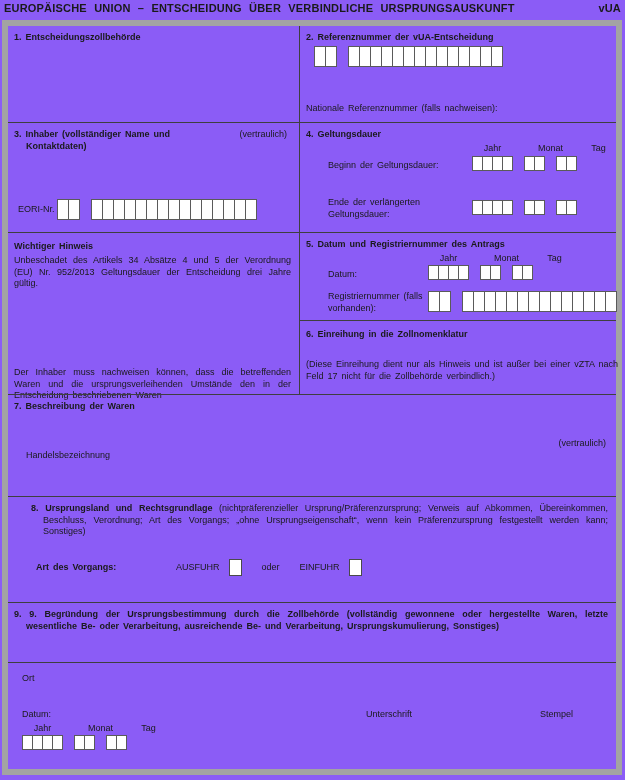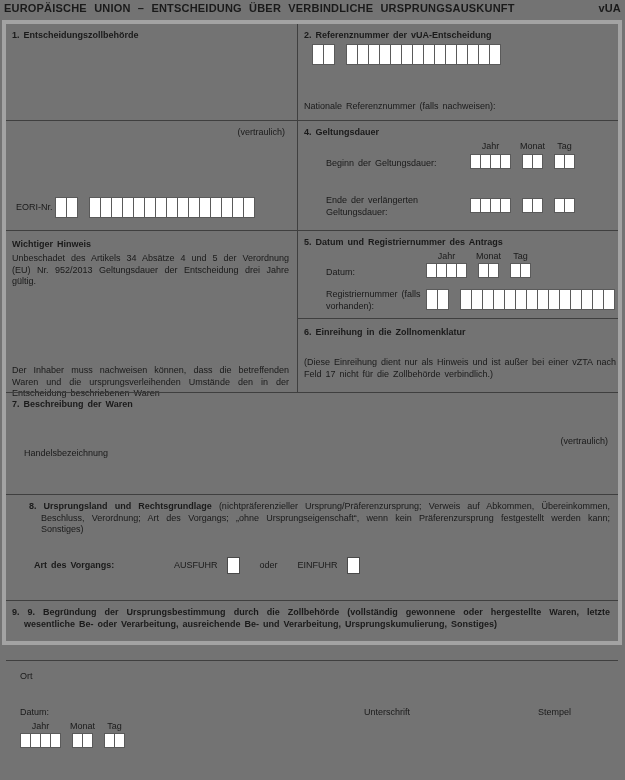--- a/index.html
+++ b/index.html
@@ -5,33 +5,33 @@
   * { box-sizing: border-box; }
   html,body { margin:0; padding:0; }
   body {
     width:625px; height:780px;
     background:#ffffff;
     font-family:"Liberation Sans", sans-serif;
     color:#1a1a1a;
     font-size:9px; line-height:11.5px;
     word-spacing:1.5px;
   }
-  #page { position:relative; width:625px; height:780px; background:#737373; overflow:hidden; }
+  #page { position:relative; width:625px; height:780px; background:#8b5cf6; overflow:hidden; }
 
   
   #title-row{
     position:absolute; left:4px; right:4px; top:3px;
     display:flex; justify-content:space-between; align-items:baseline;
     font-weight:bold; font-size:11px; letter-spacing:0.2px; word-spacing:4px;
   }
 
   
   #frame{
-    position:absolute; left:2px; top:20px; width:620px; height:625px;
-    border:4px solid #a3a3a3;
+    position:absolute; left:2px; top:20px; width:620px; height:755px;
+    border:6px solid #a3a3a3;
   }
   .cell{ position:absolute; border:0 solid #3f3f3f; }
   #cell1 { left:0;     top:0;     width:291px; height:96px; }
   #cell2 { left:291px; top:0;     right:0;     height:96px;  border-left-width:1px; }
   #cell3 { left:0;     top:96px;  width:291px; height:110px; border-top-width:1px; }
   #cell4 { left:291px; top:96px;  right:0;     height:110px; border-top-width:1px; border-left-width:1px; }
   #cellN { left:0;     top:206px; width:291px; height:162px; border-top-width:1px;padding-left:40px; }
   #cell5 { left:291px; top:206px; right:0;     height:88px;  border-top-width:1px; border-left-width:1px; }
   #cell6 { left:291px; top:294px; right:0;     height:74px;  border-top-width:1px; border-left-width:1px; }
   #cell7 { left:0;     top:368px; right:0;     height:102px; border-top-width:1px; }
@@ -48,21 +48,21 @@
   
   .boxrow{ display:flex; }
   .bgrp{ display:inline-flex; }
   .bgrp + .bgrp{ margin-left:11px; }
   .bcell{ display:inline-block; border:1px solid #5a5a5a; background:#fff; }
   .bcell + .bcell{ margin-left:-1px; }
   .big  .bcell{ width:12px; height:21px; }
   .date .bcell{ width:11px; height:15px; }
 
   
-  .dhdr{ display:flex; font-size:9px; }
+  .dhdr{ display:flex; font-size:9px;gap:16px; }
   .dhdr span{ display:inline-flex; justify-content:center; white-space:nowrap; }
   .dhdr .w4{ width:41px; }
   .dhdr .w2{ width:21px; margin-left:11px; }
 
   
   .chk{ display:inline-block; width:13px; height:17px; border:1px solid #4a4a4a; background:#fff; }
 
   .vrow{ display:flex; align-items:center; }
   .field{ position:absolute; }
 </style>
@@ -104,20 +104,21 @@
             <span class="bcell"></span>
             <span class="bcell"></span>
             <span class="bcell"></span>
             <span class="bcell"></span>
           </span>
         </div>
       <p class="abs" style="left:6px; bottom:8px;">Nationale Referenznummer (falls nachweisen):</p>
     </div>
 
     <div id="cell3" class="cell">
+      <p class="abs b hang" style="left:6px; top:6px; width:205px;">3. Inhaber (vollständiger Name und Kontaktdaten)</p>
       <span class="abs" style="right:12px; top:6px;">(vertraulich)</span>
       <div class="field" style="left:6px; top:32px; right:8px; height:40px;"></div>
       <div class="abs vrow" style="left:10px; bottom:12px;">
         <span style="width:39px;">EORI-Nr.</span>
         <span class="boxrow big">
             <span class="bgrp">
               <span class="bcell"></span>
               <span class="bcell"></span>
             </span>
             <span class="bgrp">

